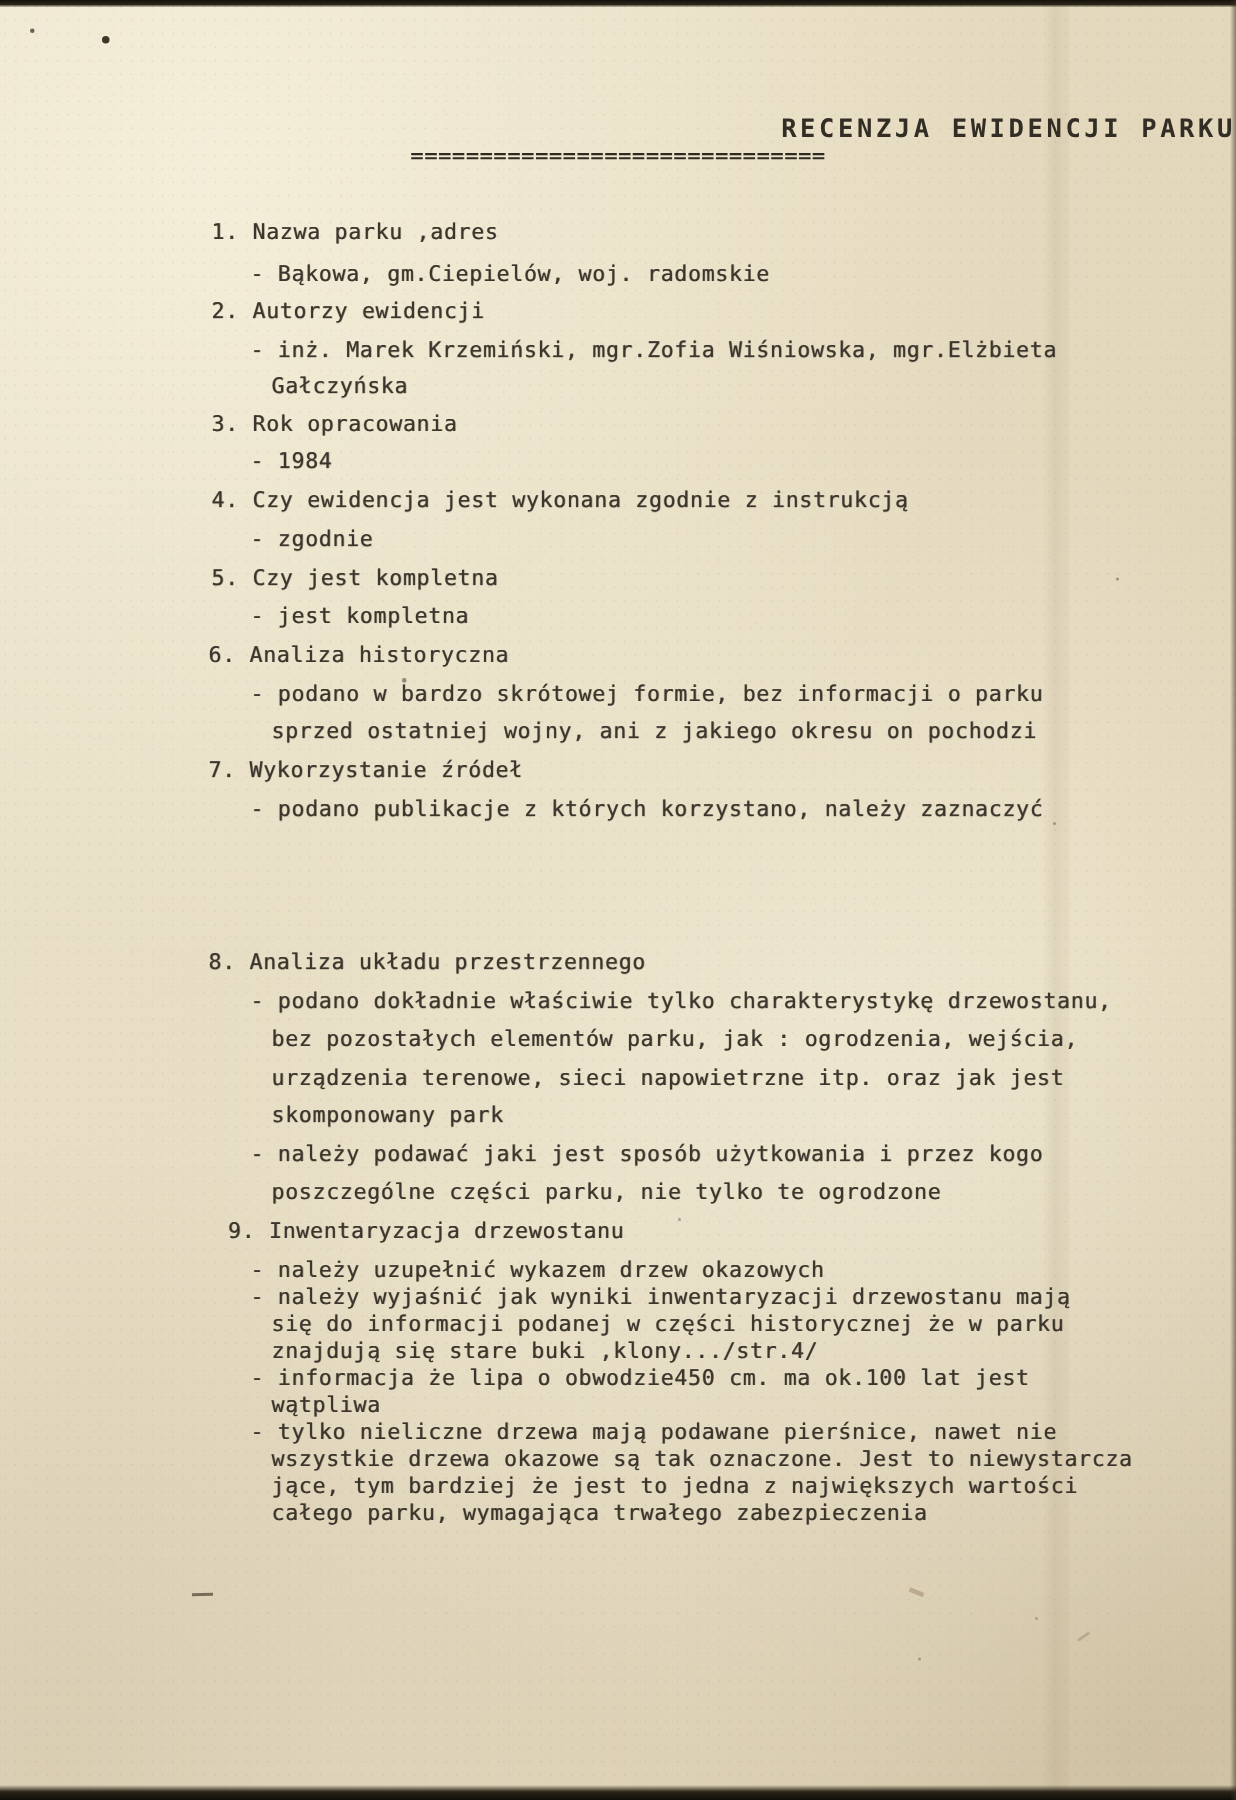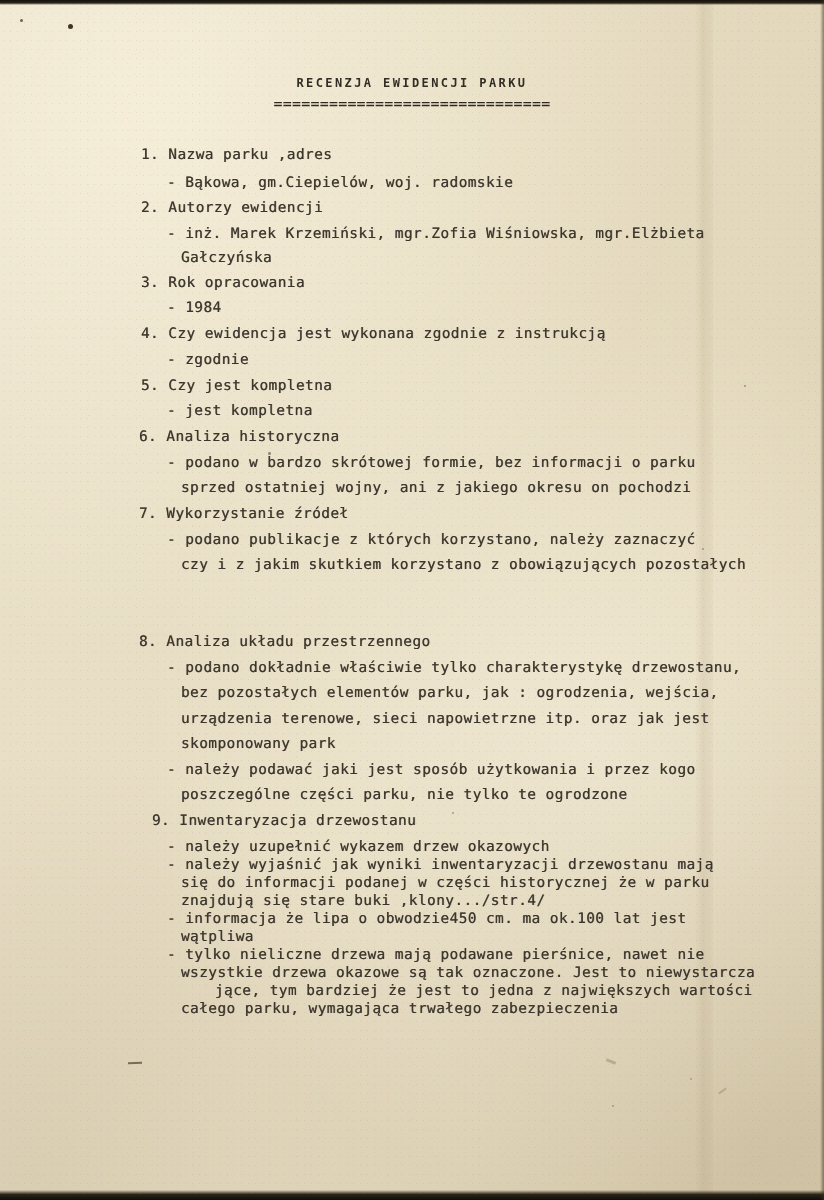--- a/index.html
+++ b/index.html
@@ -80,22 +80,22 @@
        0.45px 0 0 rgba(59,53,44,.40),
       -0.35px 0 0 rgba(59,53,44,.22),
        0 0.4px 0 rgba(59,53,44,.20);
   }
 
   
   #title {
     position: absolute;
     left: 0; right: 0;
     top: 76px;
-    text-align: center;
-    font-size: 12px;
+    text-align: right;
+    font-size: 17px;
     letter-spacing: 2.4px;
     font-weight: 700;
     color: #332e25;
     white-space: pre;
   }
   #title-rule {
     position: absolute;
     left: 0; right: 0;
     top: 95px;
     text-align: center;
@@ -151,37 +151,36 @@
       <div class="ln" style="left: 167px; top: 300px;">- 1984</div>
       <div class="ln" style="left: 141px; top: 326px;">4. Czy ewidencja jest wykonana zgodnie z instrukcją</div>
       <div class="ln" style="left: 167px; top: 352px;">- zgodnie</div>
       <div class="ln" style="left: 141px; top: 378px;">5. Czy jest kompletna</div>
       <div class="ln" style="left: 167px; top: 403px;">- jest kompletna</div>
       <div class="ln" style="left: 139px; top: 429px;">6. Analiza historyczna</div>
       <div class="ln" style="left: 167px; top: 455px;">- podano w bardzo skrótowej formie, bez informacji o parku</div>
       <div class="ln" style="left: 181px; top: 480px;">sprzed ostatniej wojny, ani z jakiego okresu on pochodzi</div>
       <div class="ln" style="left: 139px; top: 506px;">7. Wykorzystanie źródeł</div>
       <div class="ln" style="left: 167px; top: 532px;">- podano publikacje z których korzystano, należy zaznaczyć</div>
-      <div class="ln" style="left: 181px; top: 557px;">czy i z jakim skutkiem korzystano z obowiązujących pozostałych</div>
       <div class="ln" style="left: 139px; top: 634px;">8. Analiza układu przestrzennego</div>
       <div class="ln" style="left: 167px; top: 660px;">- podano dokładnie właściwie tylko charakterystykę drzewostanu,</div>
       <div class="ln" style="left: 181px; top: 685px;">bez pozostałych elementów parku, jak : ogrodzenia, wejścia,</div>
       <div class="ln" style="left: 181px; top: 711px;">urządzenia terenowe, sieci napowietrzne itp. oraz jak jest</div>
       <div class="ln" style="left: 181px; top: 736px;">skomponowany park</div>
       <div class="ln" style="left: 167px; top: 762px;">- należy podawać jaki jest sposób użytkowania i przez kogo</div>
       <div class="ln" style="left: 181px; top: 787px;">poszczególne części parku, nie tylko te ogrodzone</div>
       <div class="ln" style="left: 152px; top: 813px;">9. Inwentaryzacja drzewostanu</div>
       <div class="ln" style="left: 167px; top: 839px;">- należy uzupełnić wykazem drzew okazowych</div>
       <div class="ln" style="left: 167px; top: 857px;">- należy wyjaśnić jak wyniki inwentaryzacji drzewostanu mają</div>
       <div class="ln" style="left: 181px; top: 875px;">się do informacji podanej w części historycznej że w parku</div>
       <div class="ln" style="left: 181px; top: 893px;">znajdują się stare buki ,klony.../str.4/</div>
       <div class="ln" style="left: 167px; top: 911px;">- informacja że lipa o obwodzie450 cm. ma ok.100 lat jest</div>
       <div class="ln" style="left: 181px; top: 929px;">wątpliwa</div>
       <div class="ln" style="left: 167px; top: 947px;">- tylko nieliczne drzewa mają podawane pierśnice, nawet nie</div>
       <div class="ln" style="left: 181px; top: 965px;">wszystkie drzewa okazowe są tak oznaczone. Jest to niewystarcza</div>
-      <div class="ln" style="left: 181px; top: 983px; margin-left: 34px;">jące, tym bardziej że jest to jedna z największych wartości</div>
+      <div class="ln" style="left: 181px; top: 983px;">jące, tym bardziej że jest to jedna z największych wartości</div>
       <div class="ln" style="left: 181px; top: 1001px;">całego parku, wymagająca trwałego zabezpieczenia</div>
     </div>
 
   <div class="edge-top"></div>
   <div class="edge-bottom"></div>
   <div class="edge-right"></div>
 </div>
 
 </body></html>

